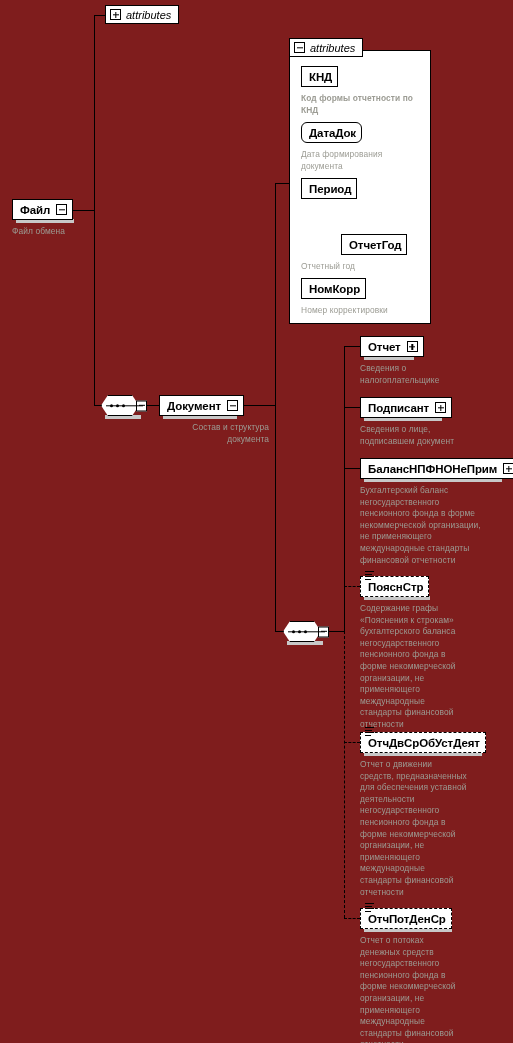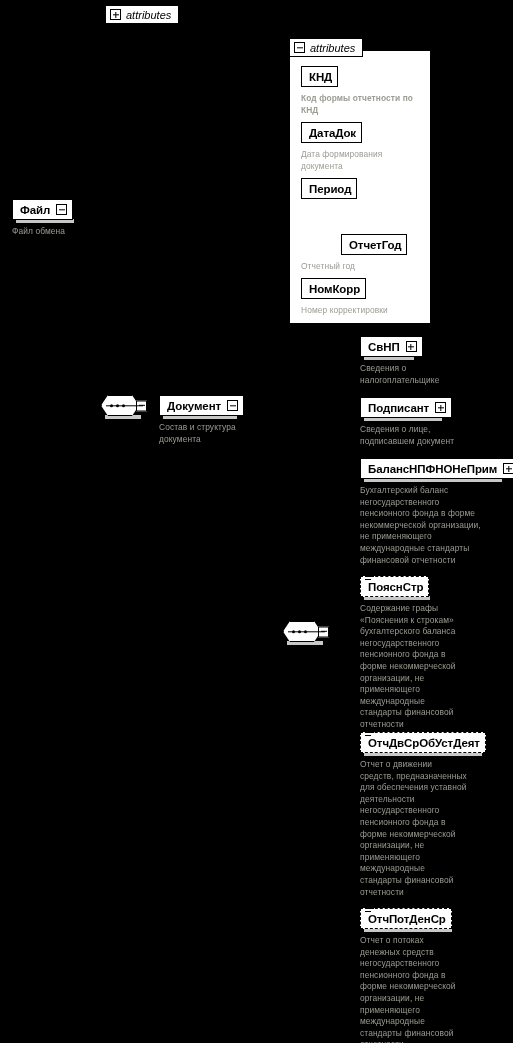--- a/index.html
+++ b/index.html
@@ -6,21 +6,21 @@
   html, body {
     margin: 0; padding: 0;
     background: #ffffff;
     font-family: "Liberation Sans", "DejaVu Sans", sans-serif;
   }
   #canvas {
     position: relative;
     width: 513px;
     height: 1043px;
     overflow: hidden;
-    background: #000000;
+    background: #7f1d1d;
   }
 
   
   .ln { position: absolute; background: #000000; }
   .ln.h { height: 1px; }
   .ln.v { width: 1px; }
   .ln.dashed-v {
     width: 0; height: auto; background: none;
     border-left: 1px dashed #000000;
   }
@@ -217,21 +217,21 @@
     <span class="toggle"></span>
   </div>
 
   <div class="ln h" style="left:147px; top:405px; width:12px;"></div>
 
   <div class="shadow" style="left:163px; top:415px; width:74px; height:4px;"></div>
   <div class="node" style="left:159px; top:395px;">
     <span class="label">Документ</span>
     <span class="toggle"></span>
   </div>
-  <div class="doc" style="left:159px; top:422px; width:110px;">Состав и структура
+  <div class="doc" style="left:159px; top:422px; width:110px;text-align:right;">Состав и структура
 документа</div>
 
   <div class="ln h" style="left:234px; top:405px; width:42px;"></div>
   <div class="ln v" style="left:275px; top:183px; height:449px;"></div>
   <div class="ln h" style="left:275px; top:183px; width:14px;"></div>
   <div class="ln h" style="left:275px; top:631px; width:8px;"></div>
 
   <div class="attrs-body" style="left:289px; top:50px; width:142px; height:274px;"></div>
   <div class="attrs-tab" style="left:289px; top:38px;">
     <span class="toggle"></span>
@@ -239,21 +239,21 @@
   </div>
 
   <div class="shadow" style="left:305px; top:86px; width:44px; height:4px;"></div>
   <div class="node" style="left:301px; top:66px;">
     <span class="label">КНД</span>
   </div>
   <div class="doc" style="left:301px; top:93px; width:128px;font-weight:bold;">Код формы отчетности по
 КНД</div>
 
   <div class="shadow" style="left:305px; top:142px; width:58px; height:4px;"></div>
-  <div class="node" style="left:301px; top:122px;">
+  <div class="node" style="left:301px; top:122px;border-radius:6px;">
     <span class="label">ДатаДок</span>
   </div>
   <div class="doc" style="left:301px; top:149px; width:128px;">Дата формирования
 документа</div>
 
   <div class="shadow" style="left:305px; top:198px; width:54px; height:4px;"></div>
   <div class="node" style="left:301px; top:178px;">
     <span class="label">Период</span>
   </div>
 
@@ -287,21 +287,21 @@
 
   <div class="ln h" style="left:344px; top:346px; width:16px;"></div>
   <div class="ln h" style="left:344px; top:407px; width:16px;"></div>
   <div class="ln h" style="left:344px; top:468px; width:16px;"></div>
   <div class="ln dashed-h" style="left:344px; top:586px; width:16px;"></div>
   <div class="ln dashed-h" style="left:344px; top:742px; width:16px;"></div>
   <div class="ln dashed-h" style="left:344px; top:918px; width:16px;"></div>
 
   <div class="shadow" style="left:364px; top:356px; width:50px; height:4px;"></div>
   <div class="node" style="left:360px; top:336px;">
-    <span class="label">СвНП</span>
+    <span class="label">Отчет</span>
     <span class="toggle plus"></span>
   </div>
   <div class="doc" style="left:360px; top:363px; width:130px;">Сведения о
 налогоплательщике</div>
 
   <div class="shadow" style="left:364px; top:417px; width:78px; height:4px;"></div>
   <div class="node" style="left:360px; top:397px;">
     <span class="label">Подписант</span>
     <span class="toggle plus"></span>
   </div>

